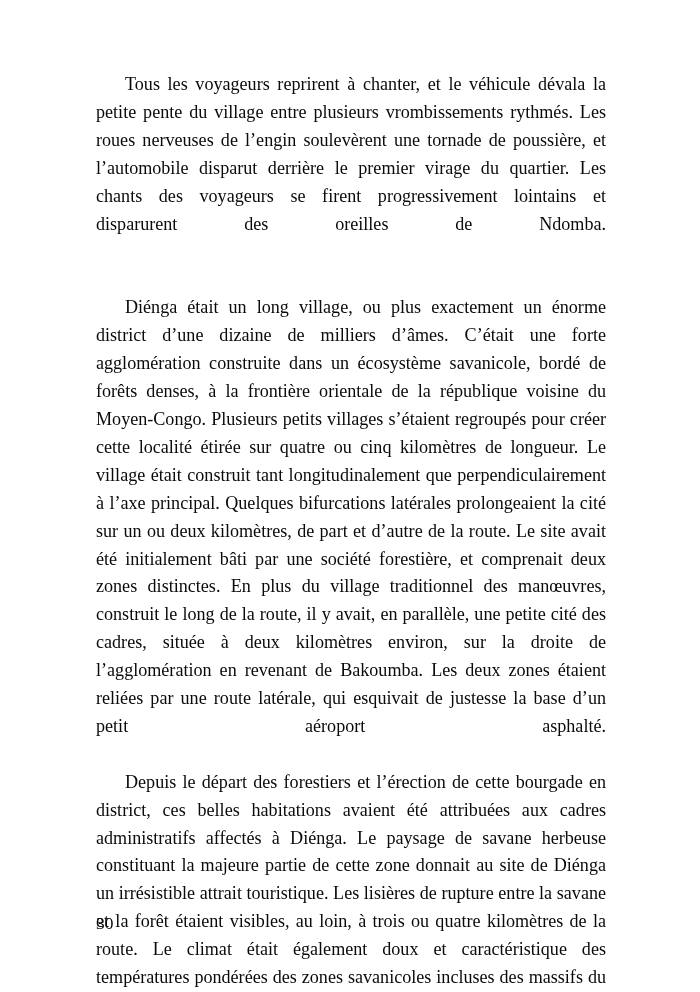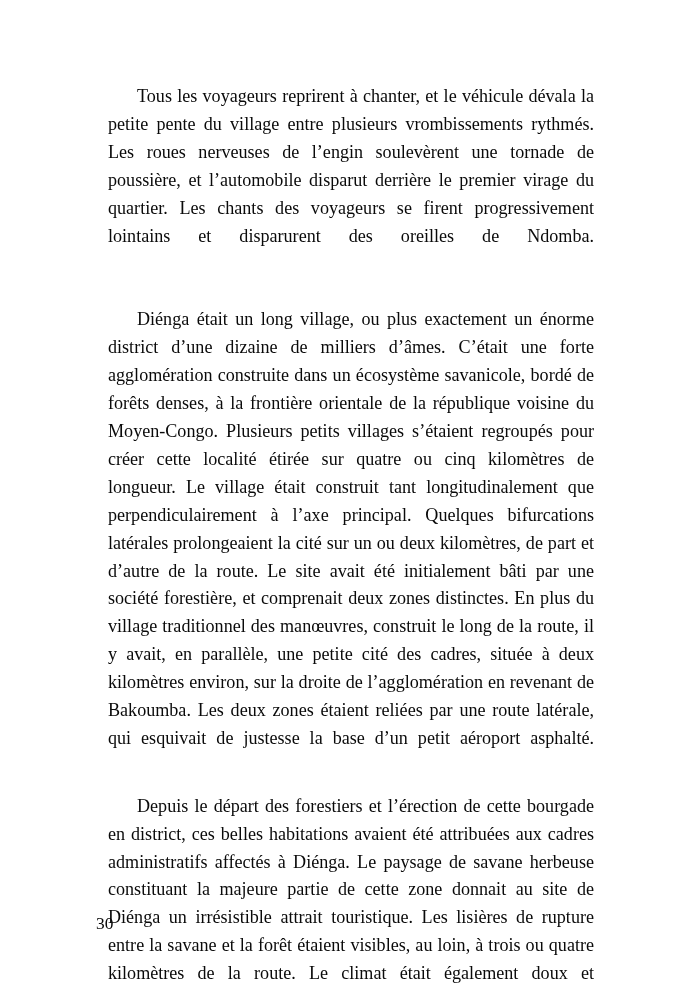--- a/index.html
+++ b/index.html
@@ -24,21 +24,21 @@
   }
 
   .text-block {
     position: absolute;
     left: 96px;
     top: 71px;
     width: 510px;
   }
 
   .para {
-    margin: 12px;
+    margin: 0;
     text-align: justify;
     text-justify: inter-word;
     font-size: 18.1px;
     line-height: 27.9px;
     color: #0a0a0a;
     hyphens: none;
     -webkit-hyphens: none;
   }
 
   

